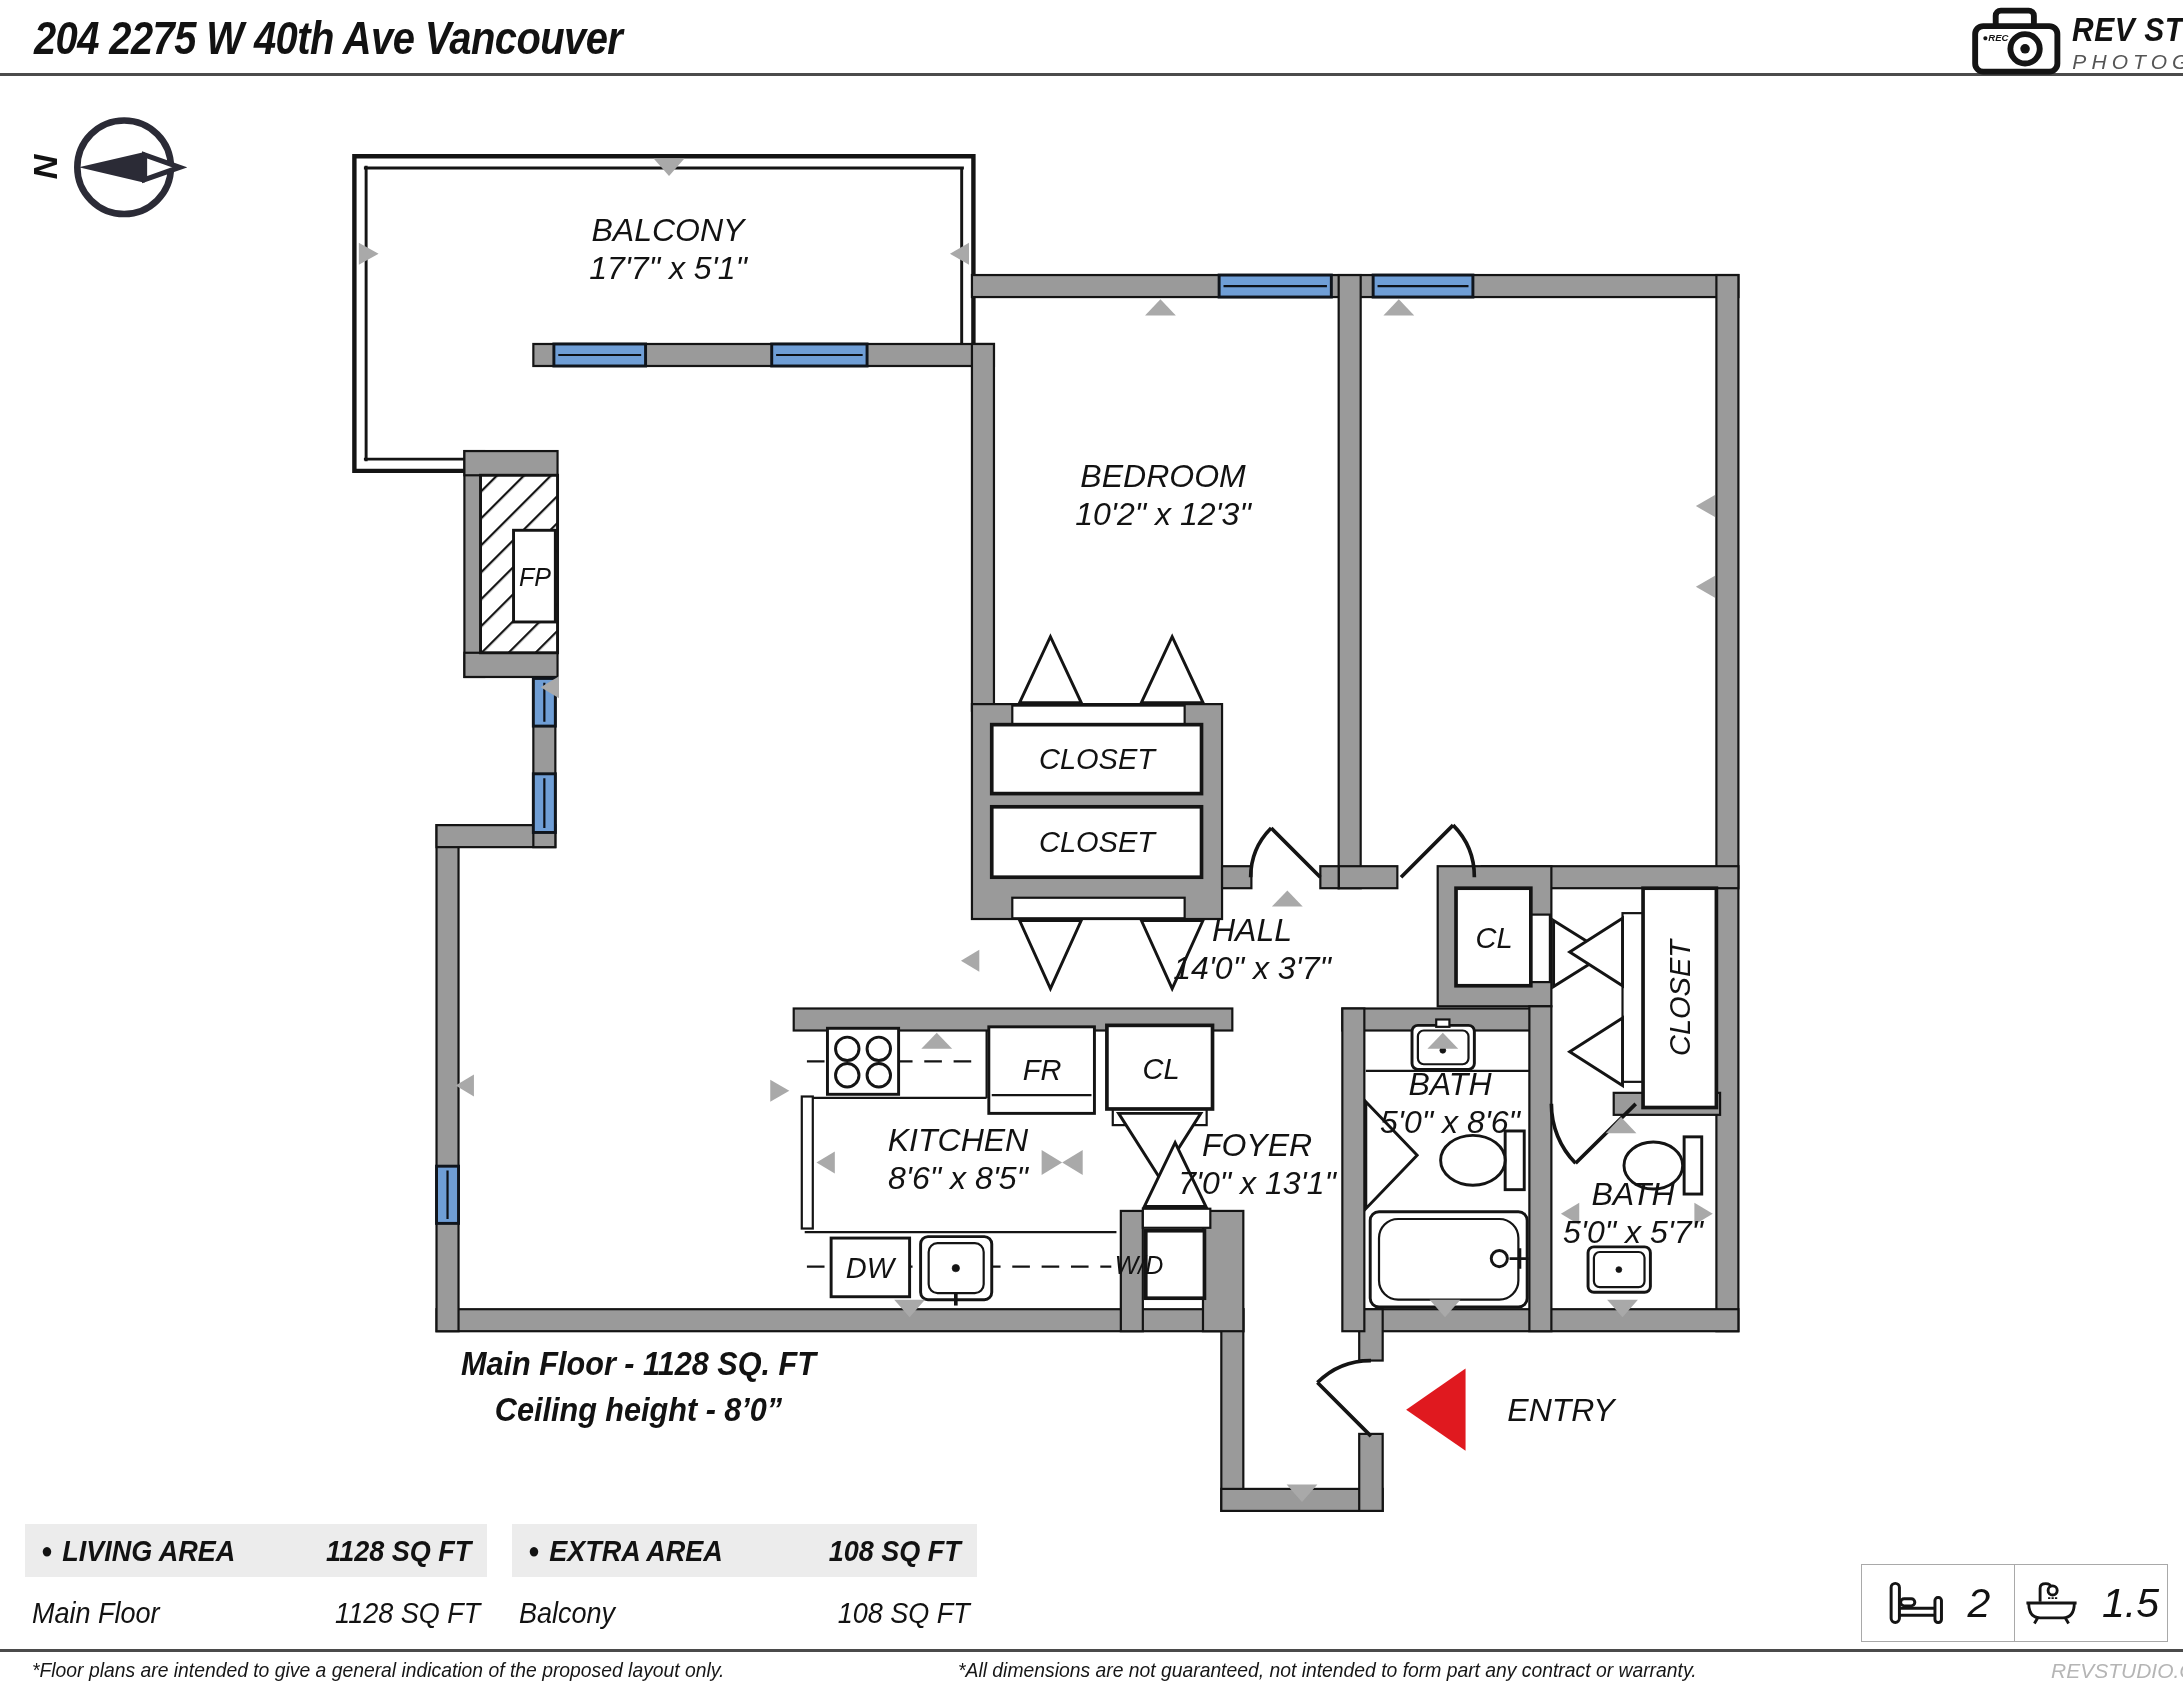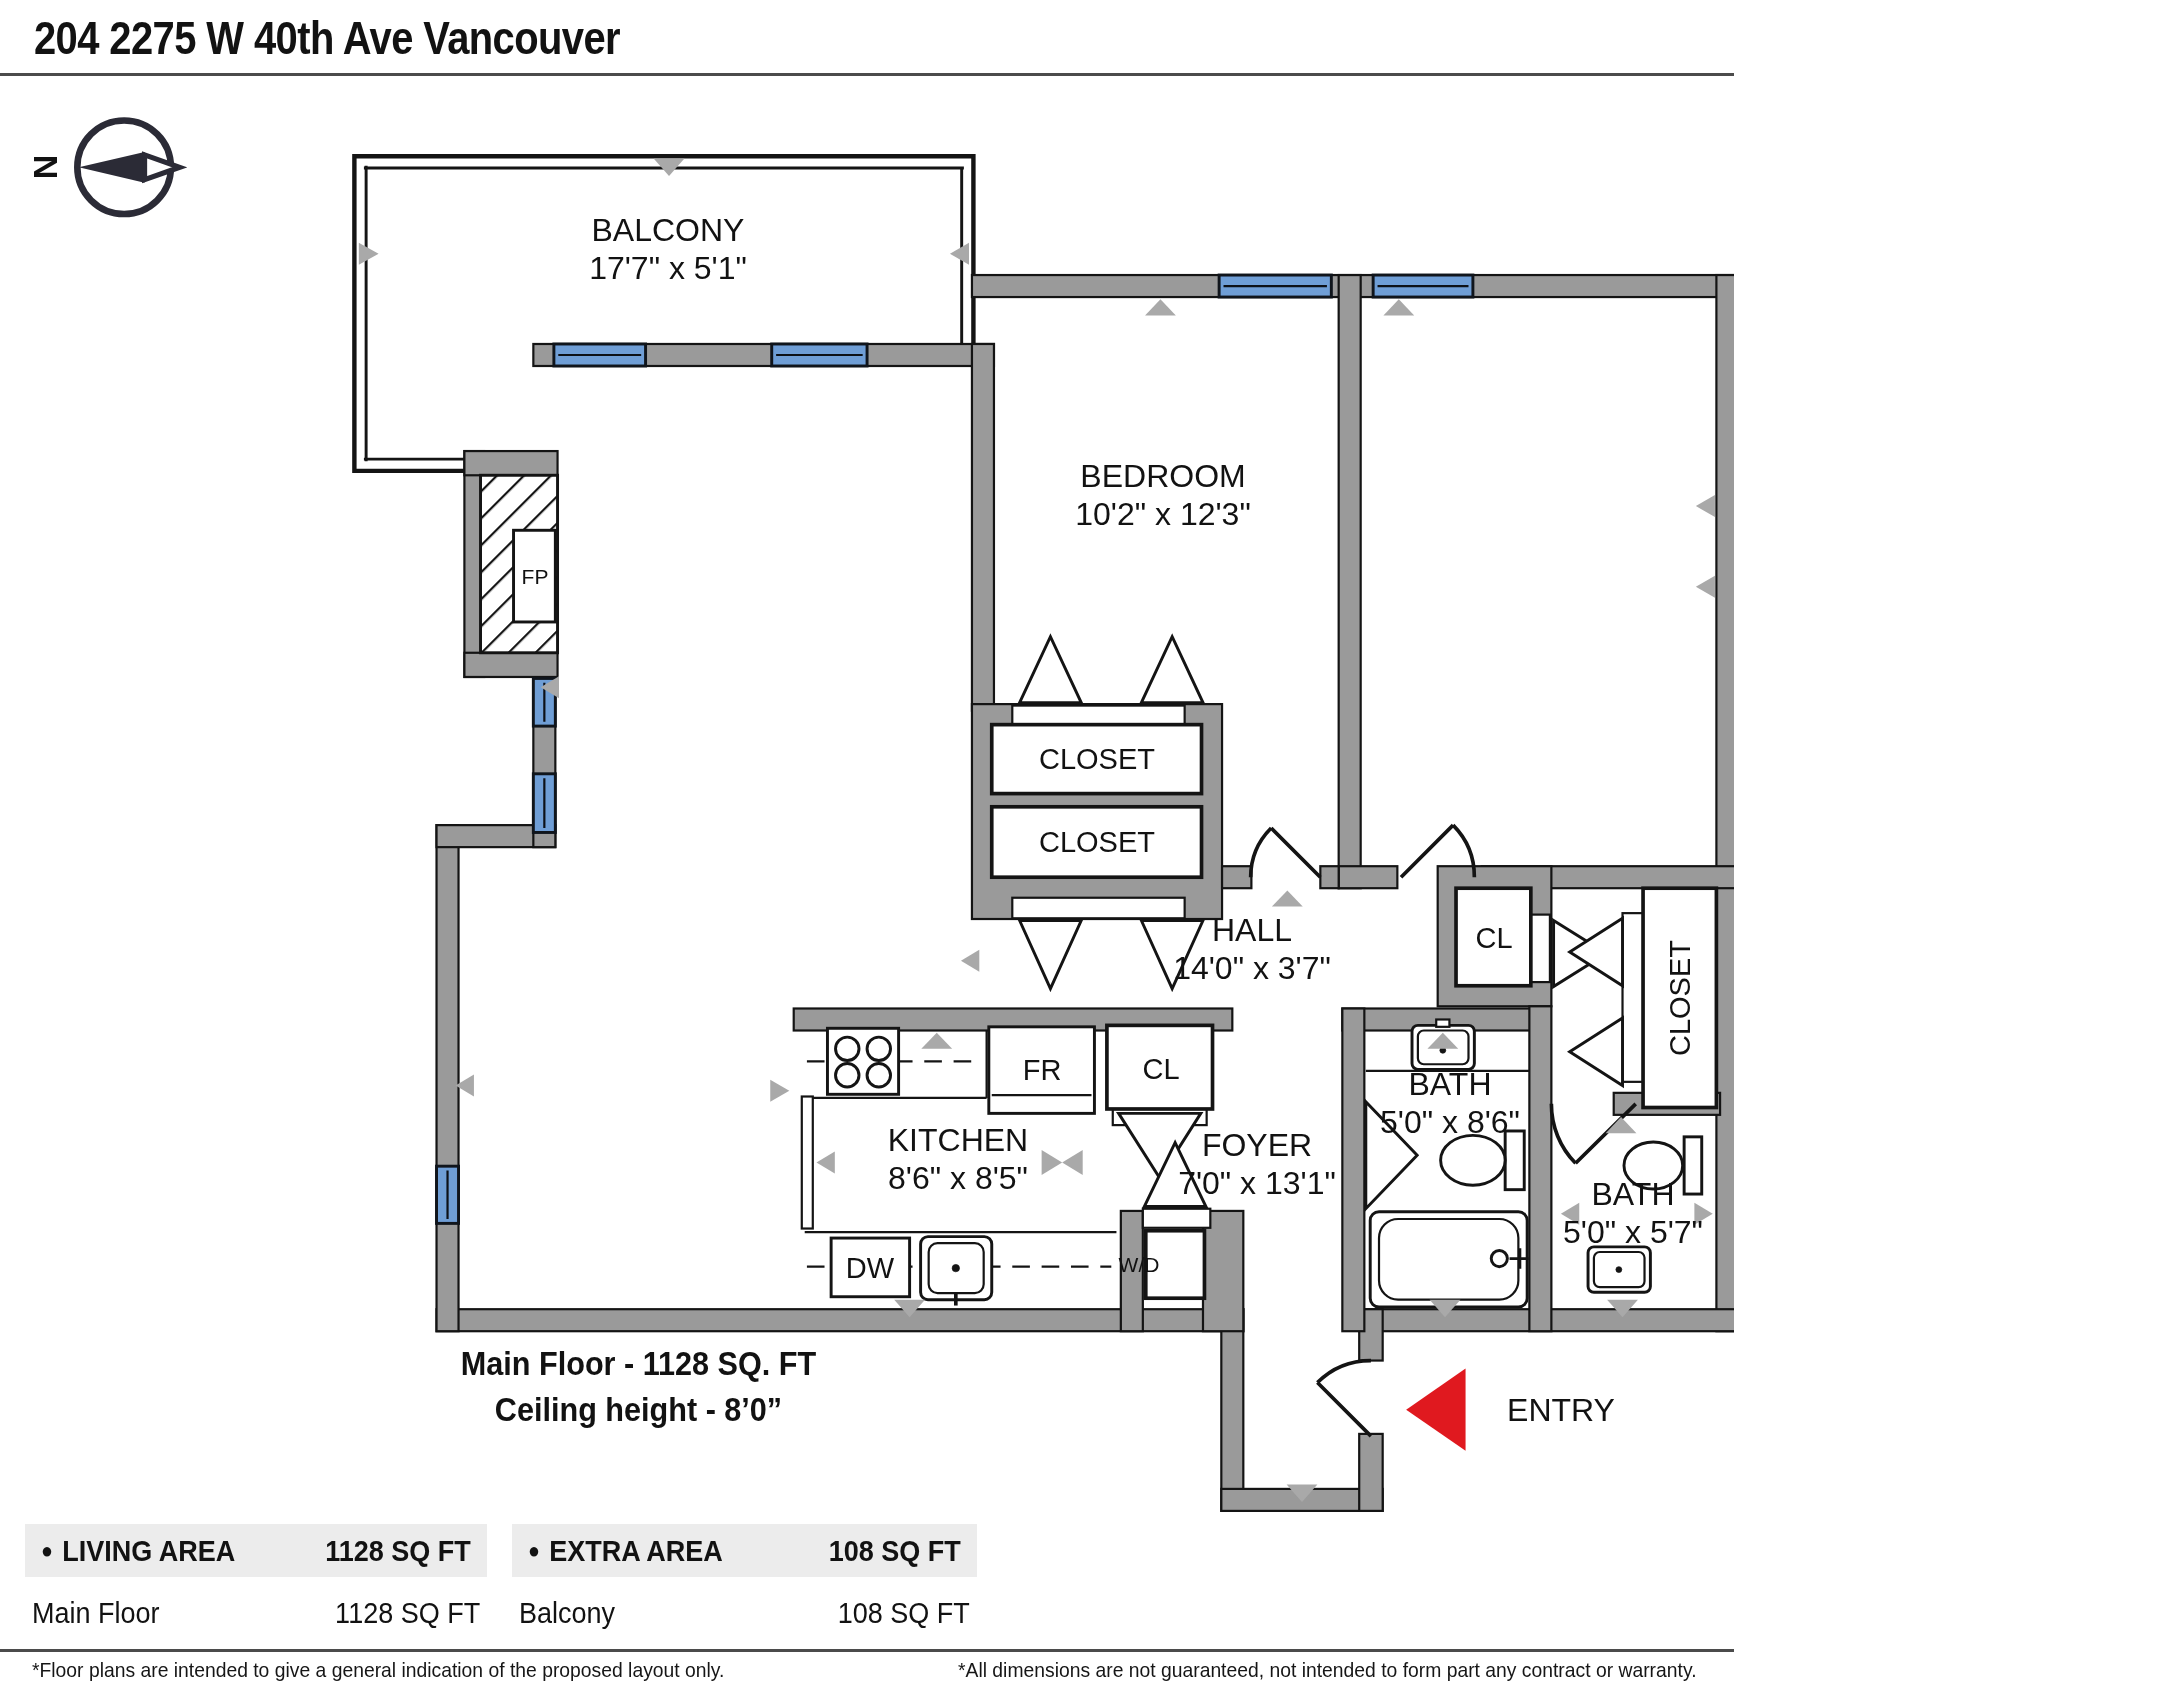--- a/index.html
+++ b/index.html
@@ -1,27 +1,27 @@
 <!DOCTYPE html>
 <html style="font-size:11.7px"><head>
 <meta charset="utf-8">
 <style>
   html,body{margin:0;padding:0;background:#fff;}
-  #page{position:relative;width:1734px;height:1684px;background:#fff;overflow:hidden;
-        font-family:"Liberation Sans",sans-serif;color:#121212;}
+  #page{position:relative;width:2183px;height:1684px;background:#fff;overflow:hidden;
+        font-family:"Liberation Sans",sans-serif;color:#121212;font-style:italic;}
   .abs{position:absolute;}
   #title{left:34px;top:10.3px;font-size:47px;font-weight:bold;letter-spacing:-0.7px;
          transform:scaleX(.85);transform-origin:left top;white-space:nowrap;}
   .hdr-line{left:0;width:2183px;height:2.9px;background:#4b4b4b;}
   #plan-svg{left:0;top:0;}
   .room-label{position:absolute;transform:translate(-50%,-50%);text-align:center;
               font-size:32px;line-height:1.2;white-space:nowrap;color:#121212;}
   .tag{position:absolute;transform:translate(-50%,-50%);font-size:29px;white-space:nowrap;color:#121212;}
   .tag.vert{transform:translate(-50%,-50%) rotate(-90deg);}
-  .tag.small{font-size:21px;}
+  .tag.small{font-size:25px;}
   #floor-info{left:411px;top:1341px;width:455px;text-align:center;font-weight:bold;
               font-size:34px;line-height:1.35;transform:scaleX(.9);transform-origin:center top;}
   .area-table{position:absolute;width:462px;}
   .at-header{height:53px;background:#ececec;display:flex;align-items:center;
              justify-content:space-between;padding:0 16px;font-weight:bold;font-size:30px;}
   .at-header .bl{font-size:22px;margin-right:10.3px;}
   .at-hl{display:flex;align-items:center;transform:scaleX(.9);transform-origin:left center;}
   .at-hv{transform:scaleX(.9);transform-origin:right center;}
   .at-row{display:flex;justify-content:space-between;padding:19px 7.3px 0 7.3px;font-size:30px;}
   .at-rl{transform:scaleX(.9);transform-origin:left center;}

